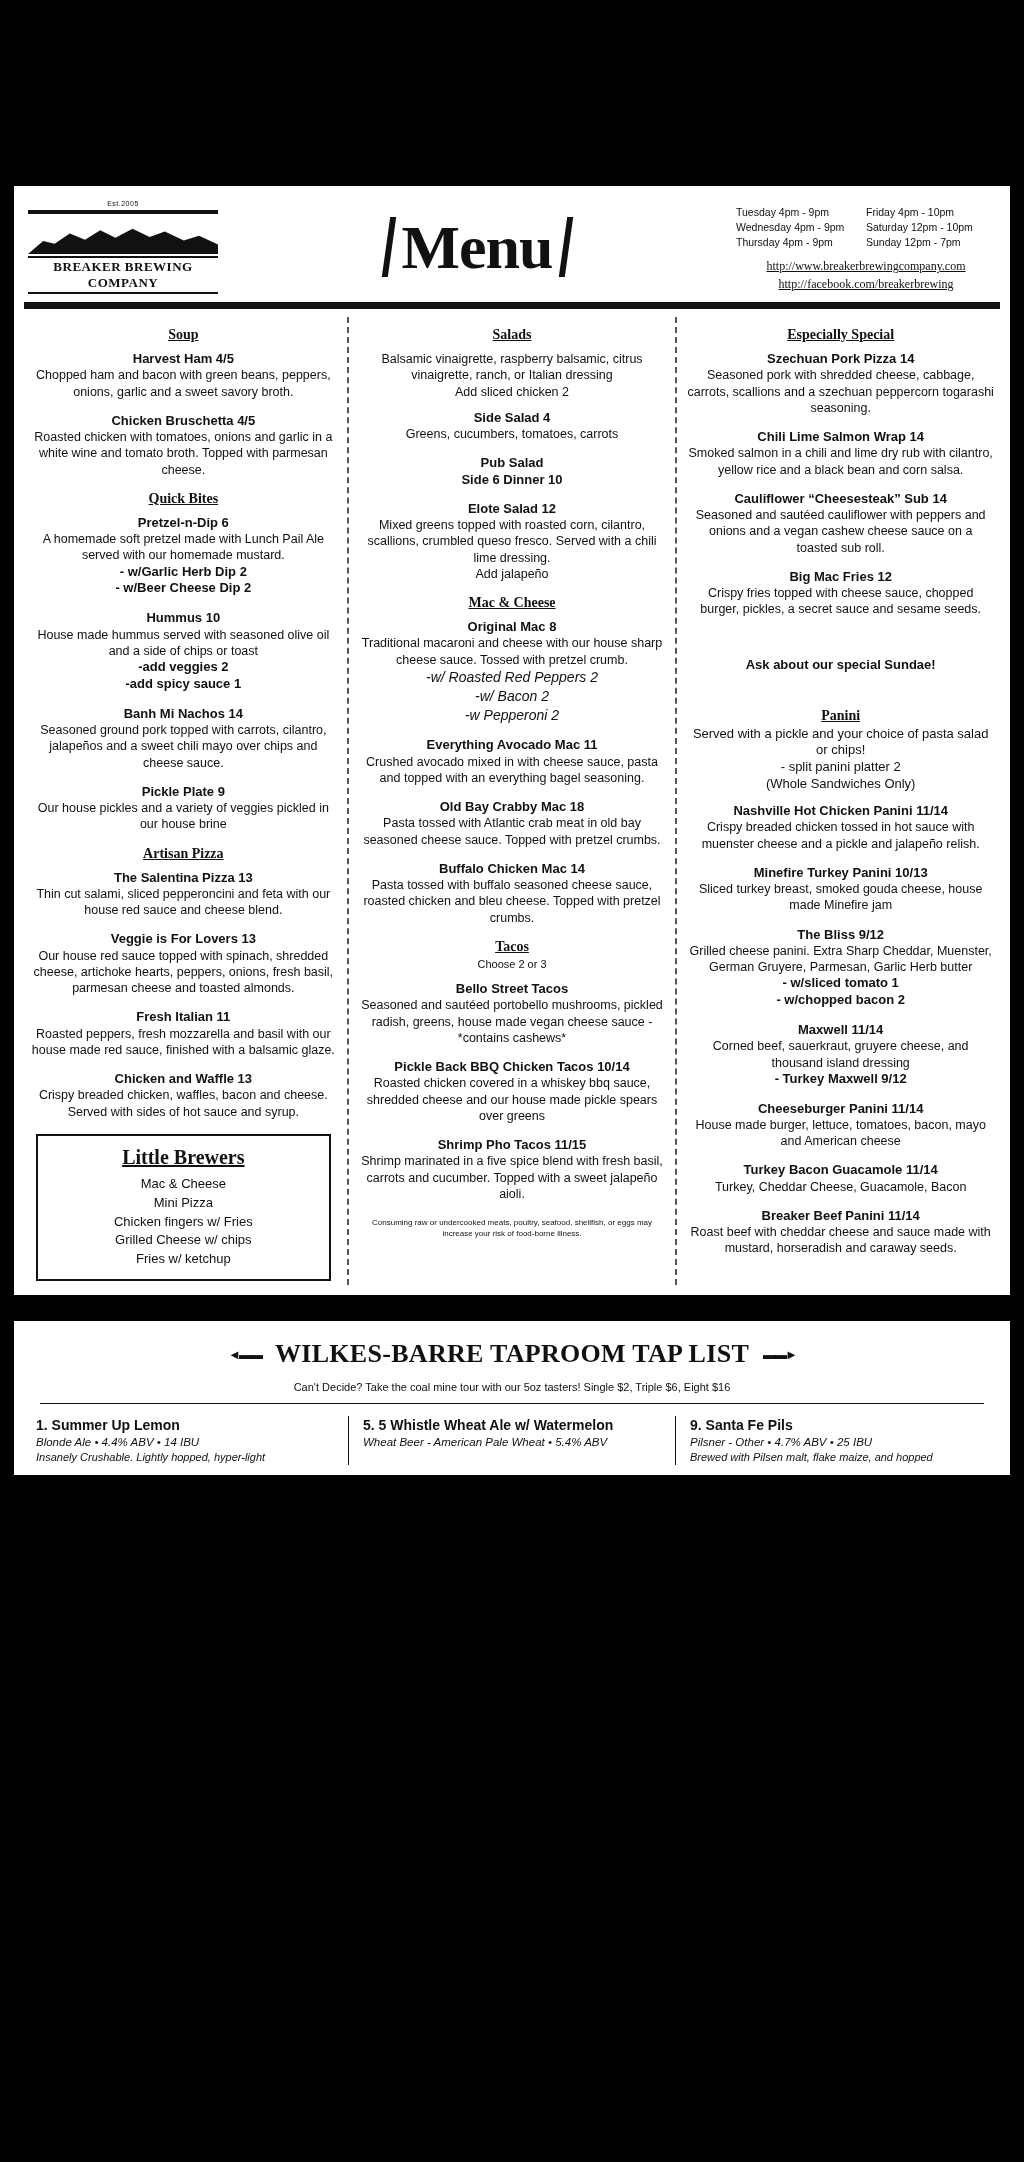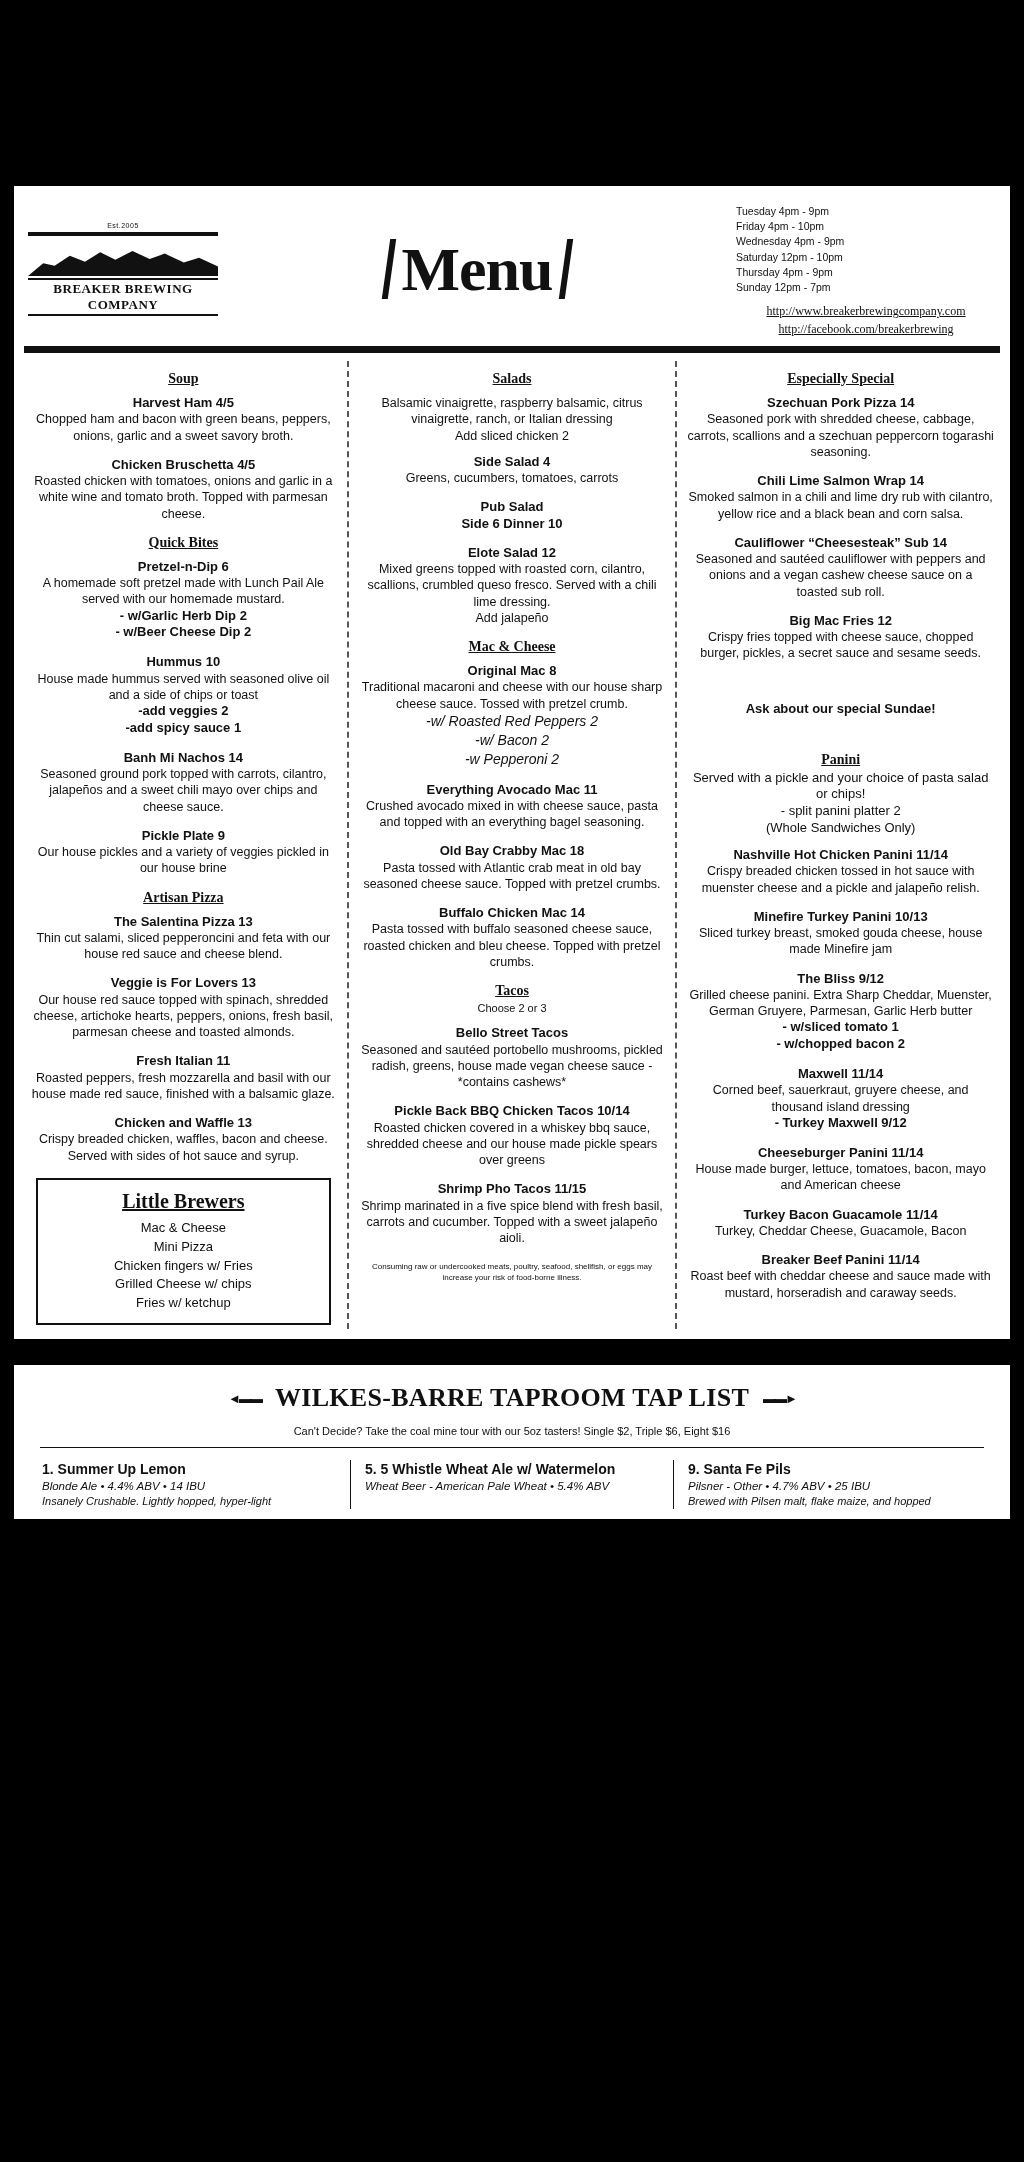--- a/index.html
+++ b/index.html
@@ -13,21 +13,21 @@
   .logo .est{font-size:7px;letter-spacing:.5px;}
   .logo-art{position:relative;height:46px;margin:1px 0 2px 0;}
   .logo-art .mountain{position:absolute;left:0;right:0;bottom:0;height:34px;background:#111;
      clip-path:polygon(0% 100%,8% 62%,14% 70%,22% 40%,30% 58%,38% 30%,46% 52%,55% 26%,64% 50%,72% 34%,82% 60%,90% 46%,100% 72%,100% 100%);}
   .logo-art .bar{position:absolute;left:0;right:0;top:2px;height:4px;background:#111;}
   .logo-name{font-family:"Liberation Serif",serif;font-weight:bold;font-size:13px;letter-spacing:.5px;border-top:2px solid #111;border-bottom:2px solid #111;padding:1px 0;}
   .menu-title-wrap{flex:1;display:flex;align-items:center;justify-content:center;gap:10px;}
   .tick{width:6px;height:60px;background:#111;transform:skewX(-8deg);}
   .menu-title{font-family:"Liberation Serif",serif;font-weight:bold;font-size:62px;line-height:1;letter-spacing:-1px;}
   .hours{flex:0 0 260px;font-size:10.5px;line-height:1.45;padding-top:4px;}
-  .hours .row{display:flex;flex-direction:column;}
+  .hours .row{display:flex;}
   .hours .c1{width:130px;}
   .hours .links{margin-top:8px;text-align:center;}
   .hours .links a{color:#111;text-decoration:underline;font-size:12px;display:block;font-family:Liberation Serif, serif;}
   .rule{height:7px;background:#111;margin:2px 10px 0 10px;}
   
   .cols{display:flex;padding:8px 6px 10px 6px;}
   .col{flex:1;padding:0 10px;position:relative;}
   .col.mid{border-left:2px dashed #555;border-right:2px dashed #555;}
   h2.sect{font-family:"Liberation Serif",serif;font-size:14px;font-weight:bold;text-align:center;text-decoration:underline;margin:10px 0 8px 0;}
   .item{text-align:center;margin:0 0 13px 0;}
@@ -42,21 +42,21 @@
   .brewers h3{font-family:Liberation Serif, serif;font-size:20px;text-decoration:underline;margin:2px 0 6px 0;}
   .brewers div{font-size:13px;line-height:1.45;}
   .spacer-lg{height:26px;}
   
   .tap{background:#fff;margin:0 14px;padding:18px 0 10px 0;}
   .tap-head{display:flex;align-items:center;justify-content:center;gap:14px;}
   .tap-title{font-family:"Liberation Serif",serif;font-weight:bold;font-size:26px;letter-spacing:.3px;}
   .orn{font-size:13px;letter-spacing:-2px;}
   .tap-sub{text-align:center;font-size:11px;margin-top:12px;}
   .tap-rule{height:1px;background:#111;margin:10px 26px 12px 26px;}
-  .tap-cols{display:flex;padding:0 14px;}
+  .tap-cols{display:flex;padding:0 8px;}
   .tap-col{flex:1;padding:0 14px;}
   .tap-col + .tap-col{border-left:1px solid #111;}
   .beer .bn{font-weight:bold;font-size:14px;line-height:1.3;}
   .beer .bm{font-style:italic;font-size:11.5px;margin-top:2px;}
   .beer .bd{font-style:italic;font-size:11px;line-height:1.3;margin-top:2px;}
 </style>
 </head>
 <body>
 
 <div class="page">

